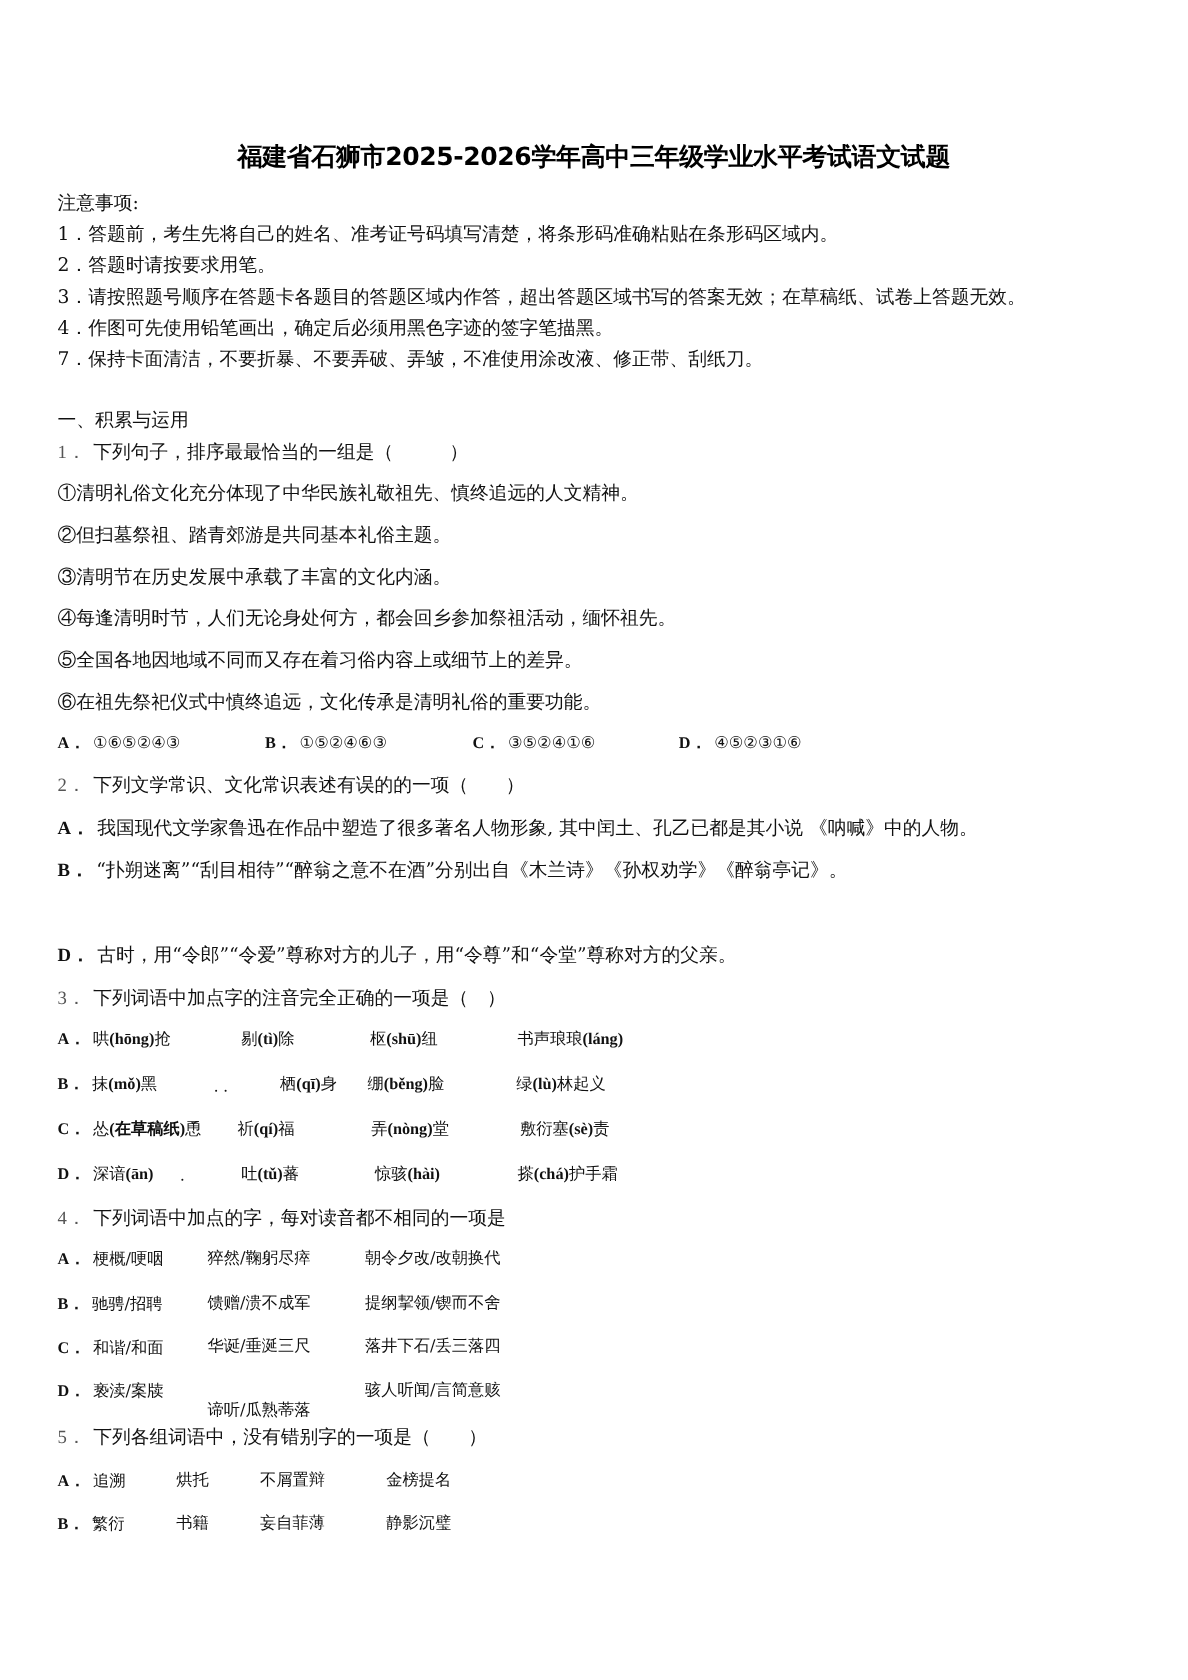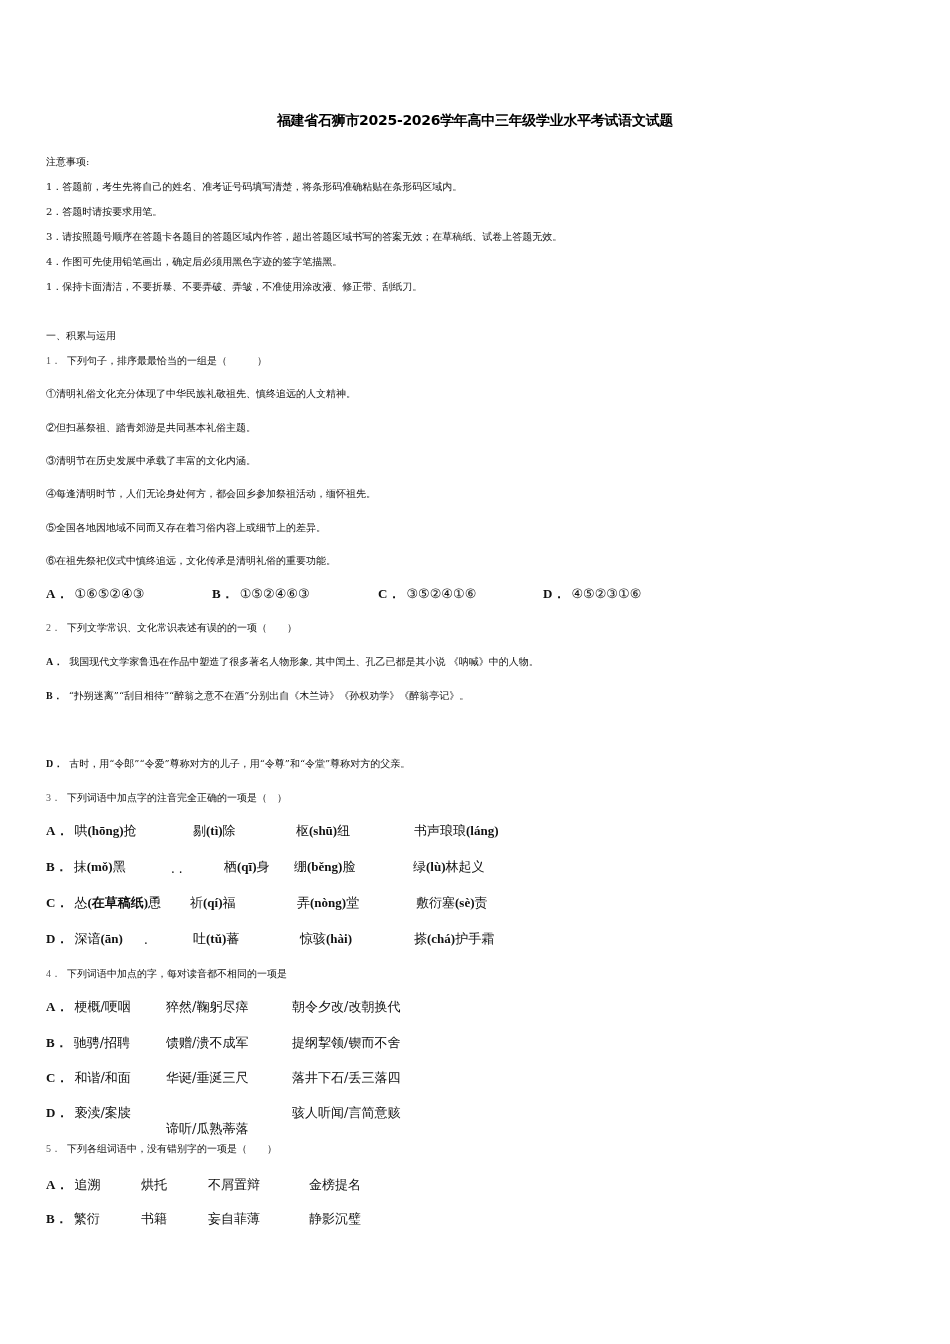--- a/index.html
+++ b/index.html
@@ -1,41 +1,41 @@
 <!DOCTYPE html>
 <html><head>
   <meta charset="utf-8">
   <style>
     html, body { margin: 0; padding: 0; background: #ffffff; }
     body { width: 950px; height: 1344px; position: relative; overflow: hidden;
            font-family: "DejaVu Serif", "Liberation Serif", serif; color: #111; }
     .page { position: absolute; left: 0; top: 0; width: 950px; height: 1344px; }
     .title { position: absolute; left: 0; width: 950px; top: 112px; text-align: center;
              font-family: "DejaVu Sans", "Liberation Sans", sans-serif; font-weight: bold;
-             font-size: 14px; letter-spacing: -0.3px; color: #000; }
-    .line { position: absolute; left: 46px; font-size: 10px; white-space: nowrap; line-height: 20px; }
+             font-size: 20px; letter-spacing: -0.3px; color: #000; }
+    .line { position: absolute; left: 46px; font-size: 15px; white-space: nowrap; line-height: 20px; }
     .lbl { font-family: "Liberation Serif", "DejaVu Serif", serif; font-weight: bold; margin-right: 6px; }
     .qnum { font-family: "Liberation Serif", serif; color: #555; margin-right: 6px; }
     .opt { position: absolute; font-size: 13px; white-space: nowrap; line-height: 20px; }
     .py { font-family: "Liberation Serif", serif; font-weight: bold; }
     .dots { position: absolute; font-size: 12px; }
   </style>
 </head>
 <body>
 
 <div class="page">
 
   <div class="title">福建省石狮市2025-2026学年高中三年级学业水平考试语文试题</div>
 
   <div class="line" style="top:152px;">注意事项:</div>
   <div class="line" style="top:177px;">1．答题前，考生先将自己的姓名、准考证号码填写清楚，将条形码准确粘贴在条形码区域内。</div>
   <div class="line" style="top:202px;">2．答题时请按要求用笔。</div>
   <div class="line" style="top:227px;">3．请按照题号顺序在答题卡各题目的答题区域内作答，超出答题区域书写的答案无效；在草稿纸、试卷上答题无效。</div>
   <div class="line" style="top:252px;">4．作图可先使用铅笔画出，确定后必须用黑色字迹的签字笔描黑。</div>
-  <div class="line" style="top:277px;">1．保持卡面清洁，不要折暴、不要弄破、弄皱，不准使用涂改液、修正带、刮纸刀。</div>
+  <div class="line" style="top:277px;">7．保持卡面清洁，不要折暴、不要弄破、弄皱，不准使用涂改液、修正带、刮纸刀。</div>
 
   <div class="line" style="top:326px;">一、积累与运用</div>
 
   <div class="line" style="top:351px;">
     <span class="qnum">1．</span><span>下列句子，排序最最恰当的一组是（　　　）</span>
   </div>
   <div class="line" style="top:384px;">①清明礼俗文化充分体现了中华民族礼敬祖先、慎终追远的人文精神。</div>
   <div class="line" style="top:418px;">②但扫墓祭祖、踏青郊游是共同基本礼俗主题。</div>
   <div class="line" style="top:451px;">③清明节在历史发展中承载了丰富的文化内涵。</div>
   <div class="line" style="top:484px;">④每逢清明时节，人们无论身处何方，都会回乡参加祭祖活动，缅怀祖先。</div>

